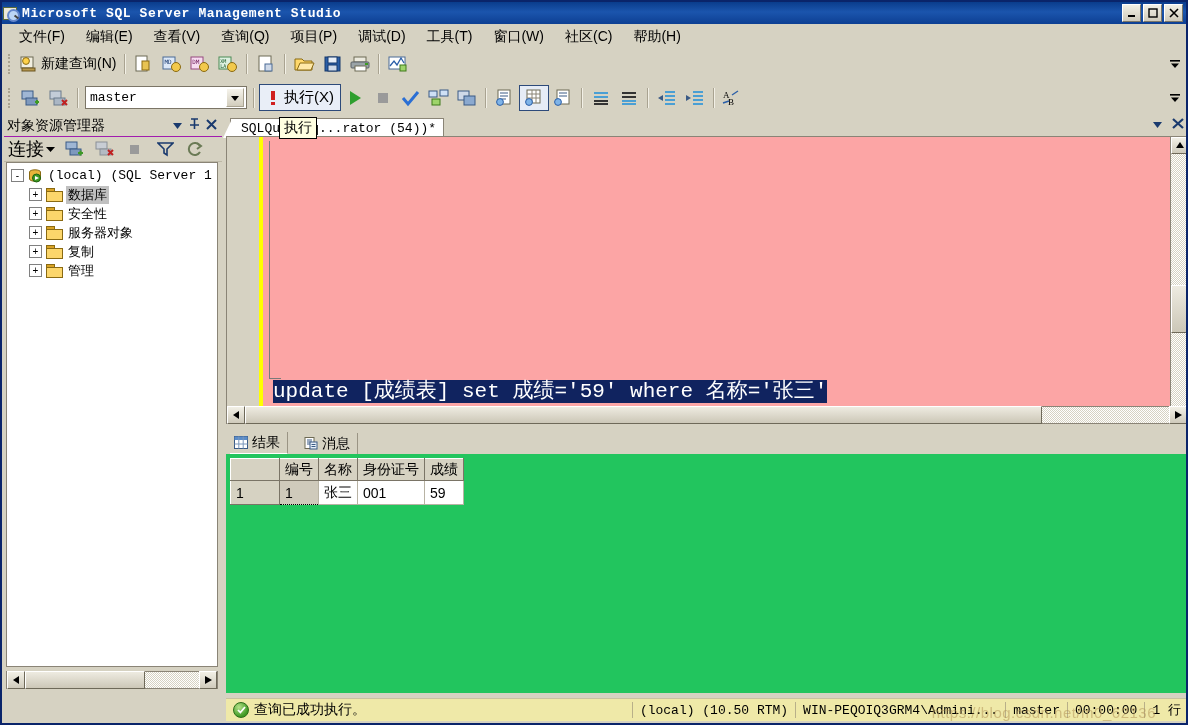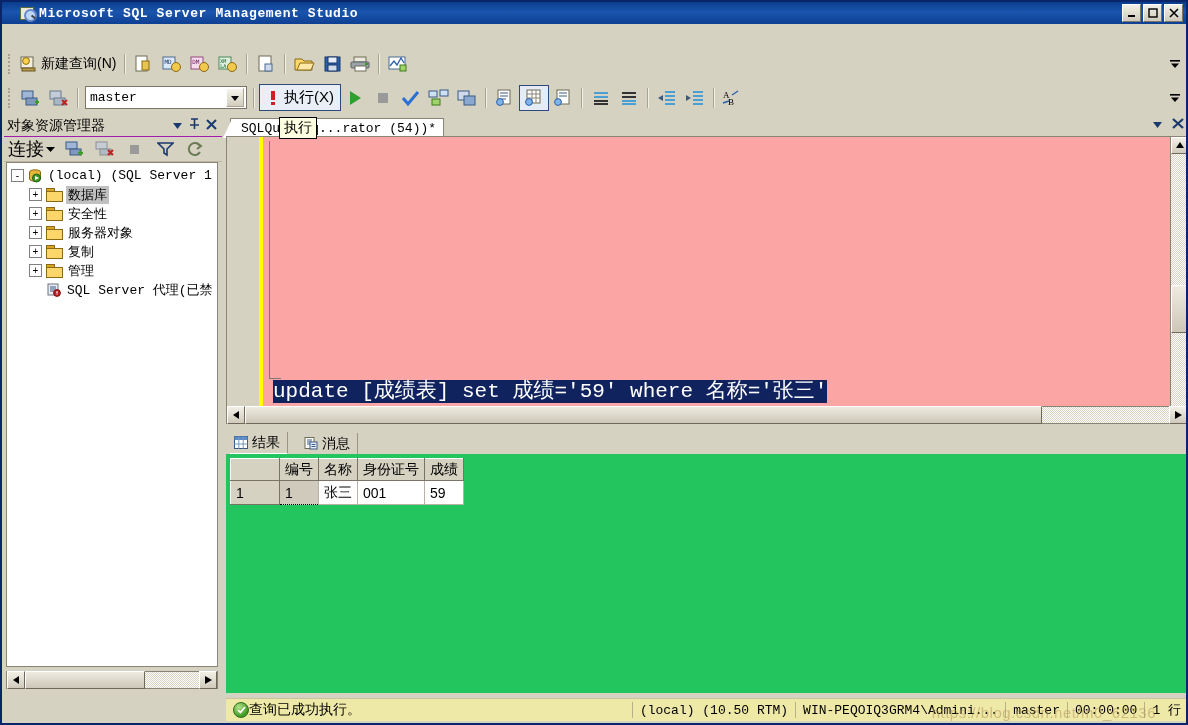--- a/index.html
+++ b/index.html
@@ -20,21 +20,21 @@
     box-sizing: border-box;
     background: #d6d2c2;
     overflow: hidden;
   }
 
   
   .titlebar {
     position: absolute; left: 0; top: 0; right: 0; height: 22px;
     background: linear-gradient(to bottom, #0a3c8c 0%, #1b55ad 45%, #0d3f93 100%);
     display: flex; align-items: center;
-    padding-left: 17px;
+    padding-left: 0;
   }
   .title-icon {
     width: 16px; height: 16px; margin-right: 4px;
     position: relative; flex: 0 0 auto;
   }
   .title-icon .sq {
     position:absolute; left:1px; top:2px; width:12px; height:11px;
     background:#ece9d8; border:1px solid #5a6a3a;
   }
   .title-icon .mg {
@@ -340,21 +340,21 @@
   .statusbar {
     position: absolute; left: 224px; bottom: 2px;
     width: 962px; height: 22px;
     background: #efe9a8;
     display: flex; align-items: center;
     font-size: 13px; color: #000;
     border-top: 1px solid #c8c2a0;
     overflow: hidden;
   }
   .sb-cell {
-    display: flex; align-items: center; 
+    display: flex; align-items: center; gap: 5px;
     padding: 0 7px; height: 100%;
     white-space: nowrap;
     font-family: "Liberation Mono", monospace;
     font-size: 13px;
   }
   .sb-cell.msg { font-family: "Liberation Sans", sans-serif; font-size: 14px; flex: 1 1 auto; }
   .sb-div { width:1px; height: 16px; background: #b8b089; flex:0 0 auto; }
   .ok-ico { width: 14px; height: 14px; border-radius: 50%;
     background: radial-gradient(circle at 35% 30%, #b6e28a, #3e9a24 70%);
     border: 1px solid #2c6d18; display:flex;align-items:center;justify-content:center; flex:0 0 auto;}
@@ -400,20 +400,32 @@
           </svg>
       </div>
       <div class="win-btn">
         <svg width="10" height="10" viewBox="0 0 10 10">
             <path d="M1,1 L9,9 M9,1 L1,9" stroke="#000" stroke-width="1.6"></path>
           </svg>
       </div>
     </div>
   </div>
 
+  <div class="menubar">
+    <div class="menu-item">文件(F)</div>
+    <div class="menu-item">编辑(E)</div>
+    <div class="menu-item">查看(V)</div>
+    <div class="menu-item">查询(Q)</div>
+    <div class="menu-item">项目(P)</div>
+    <div class="menu-item">调试(D)</div>
+    <div class="menu-item">工具(T)</div>
+    <div class="menu-item">窗口(W)</div>
+    <div class="menu-item">社区(C)</div>
+    <div class="menu-item">帮助(H)</div>
+  </div>
 
   <div class="toolbar toolbar1">
     <div class="grip"></div>
 
     <div class="tbtn labeled">
       <svg width="19" height="18" viewBox="0 0 19 18">
         <rect x="2" y="2" width="12" height="11" fill="#f2efe0" stroke="#6d6a55"></rect>
         <circle cx="7" cy="6" r="3.4" fill="#ffd24a" stroke="#8a6a12"></circle>
         <rect x="3" y="13" width="13" height="3" fill="#b99a4e" stroke="#6a5520"></rect>
       </svg>
@@ -760,31 +772,20 @@
 
       <div class="tnode child">
         <span class="expander">+</span>
         <span class="folder-ico">
             <span class="tab"></span>
             <span class="bd"></span>
           </span>
         <span class="node-label">管理</span>
       </div>
 
-      <div class="tnode leaf">
-        <span style="margin-right:4px;display:inline-flex">
-          <svg width="14" height="14" viewBox="0 0 14 14">
-            <rect x="1" y="1" width="10" height="11" fill="#e9ecf2" stroke="#6a7280"></rect>
-            <path d="M3,4 H9 M3,6 H9 M3,8 H7" stroke="#3a5a85"></path>
-            <circle cx="10" cy="10" r="3.4" fill="#c02020" stroke="#7a1010"></circle>
-            <path d="M10,8.2 V10.4 M10,11.2 V11.8" stroke="#fff" stroke-width="1.2"></path>
-          </svg>
-        </span>
-        <span class="node-label">SQL Server 代理(已禁</span>
-      </div>
     </div>
 
     <div class="oe-hscroll">
       <div class="sb-btn">
         <svg width="7" height="8" viewBox="0 0 7 8">
             <path d="M6,0 L6,8 L0,4 Z" fill="#000"></path>
           </svg>
       </div>
       <div class="sb-thumb" style="width: 118px"></div>
       <div class="sb-btn" style="margin-left:auto">

